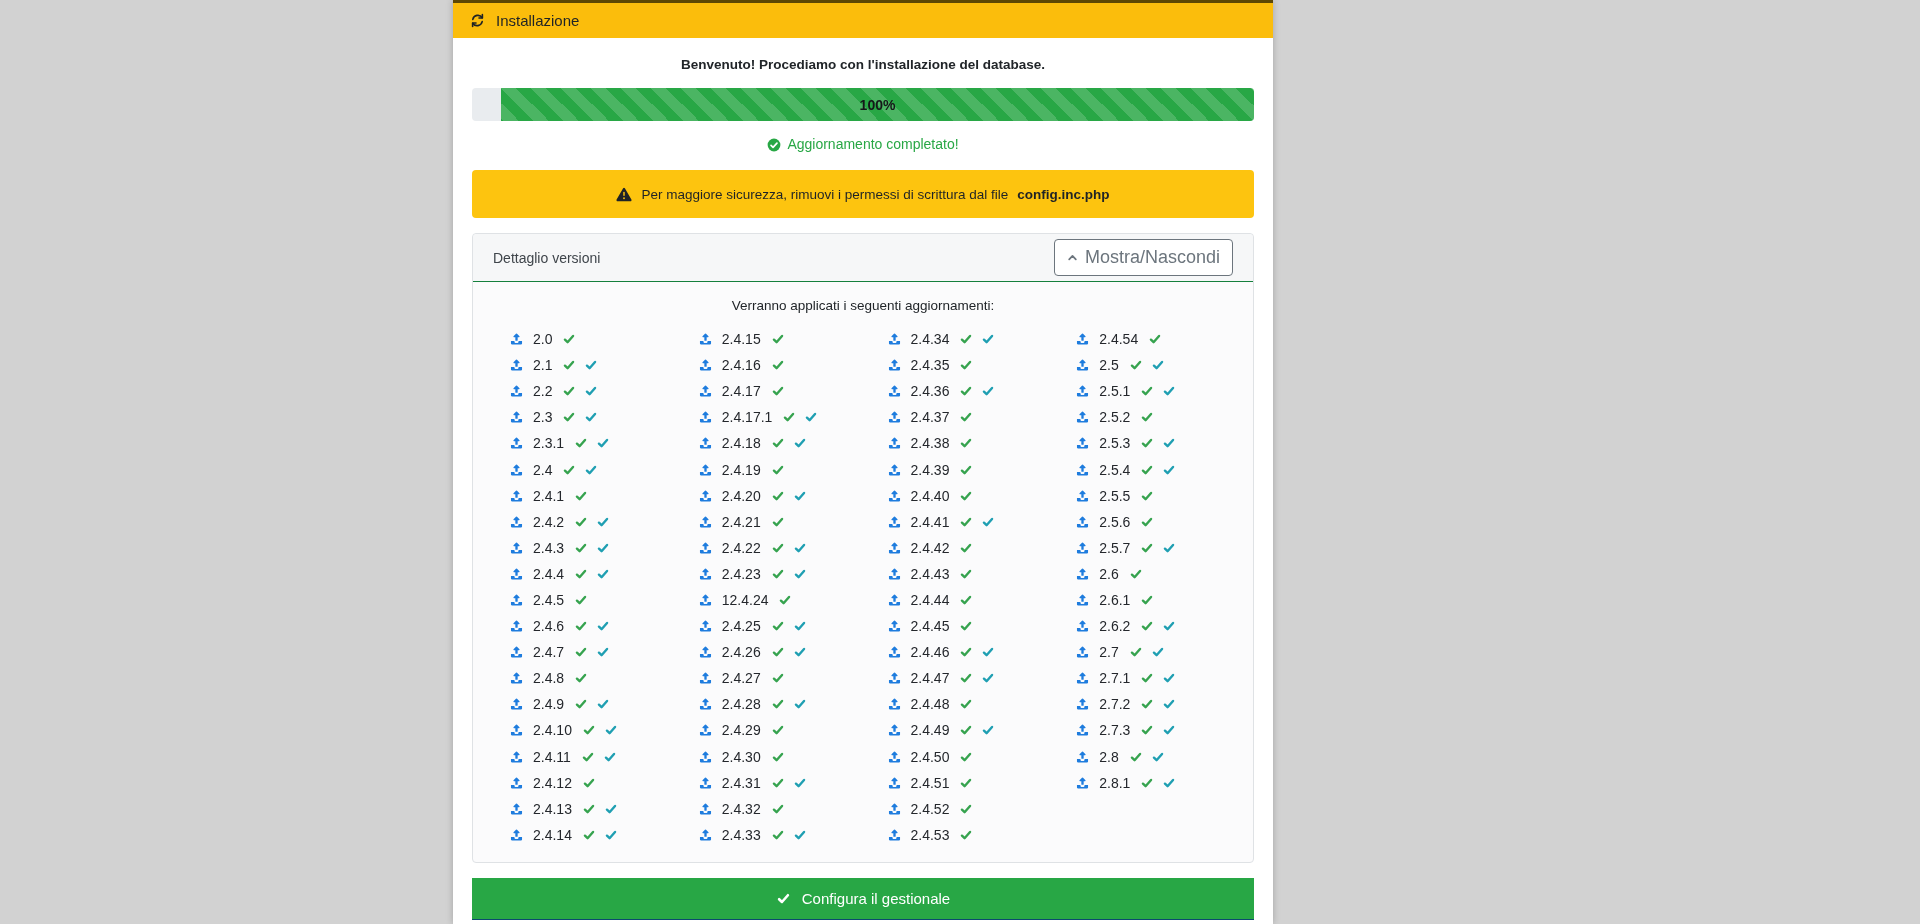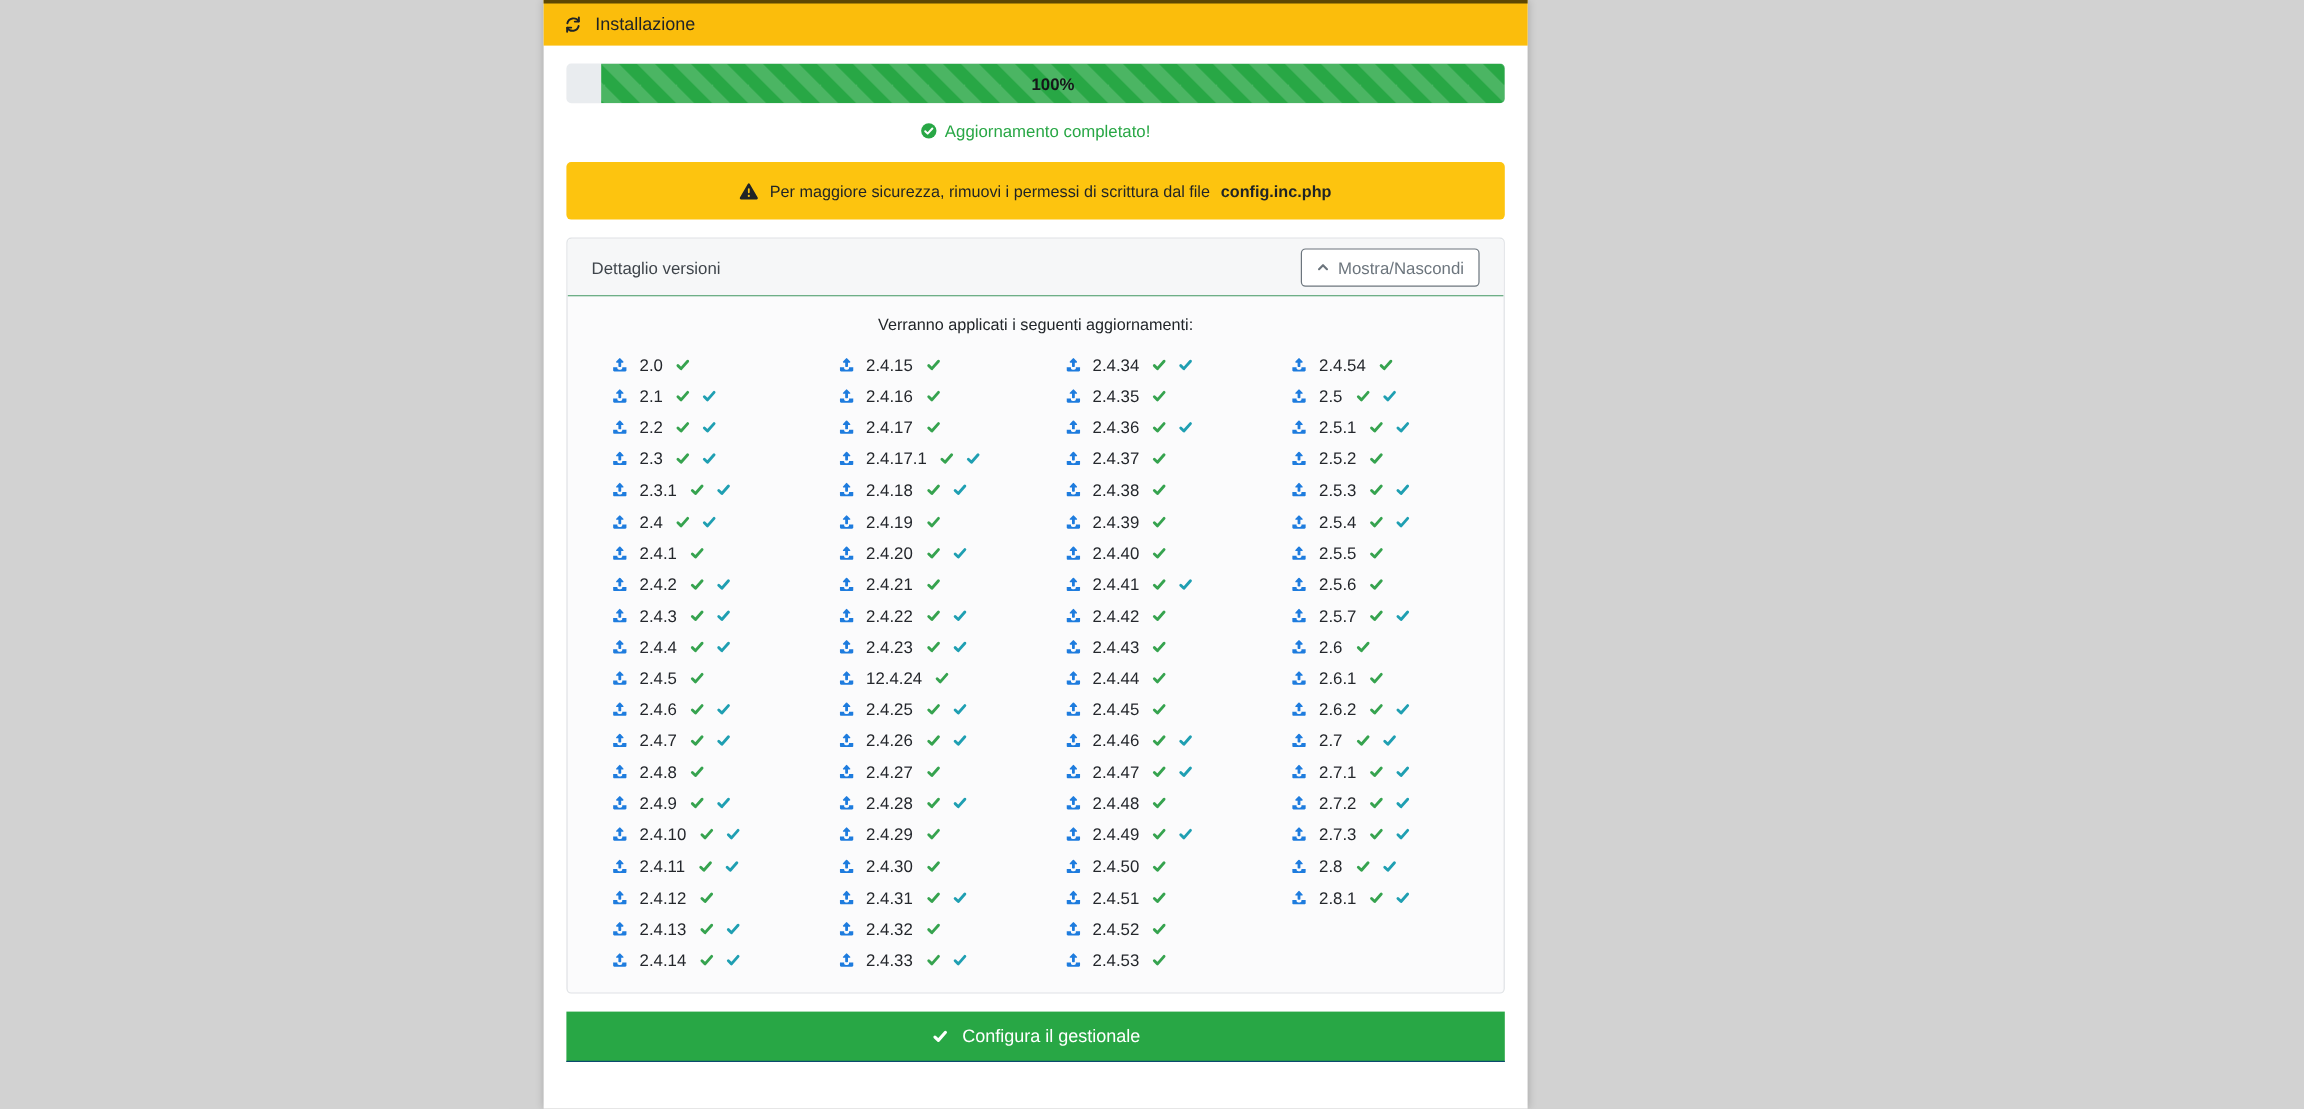--- a/index.html
+++ b/index.html
@@ -36,21 +36,21 @@
   .progress-bar {
     height:100%;
     background-color: var(--green, #28a745);
     background-image: linear-gradient(45deg, rgba(255,255,255,.16) 25%, transparent 25%, transparent 50%, rgba(255,255,255,.16) 50%, rgba(255,255,255,.16) 75%, transparent 75%, transparent);
     background-size:30px 30px;
     display:flex; align-items:center; justify-content:center;
     color:#151719; font-weight:bold; font-size:14px;
   }
 
   .status-line {
-    display:flex; align-items:center; justify-content:center; gap:6px;
+    display:flex; align-items:flex-end; justify-content:center; gap:6px;
     color: var(--green, #28a745); font-size:14px; margin-bottom:18px;
   }
   .i-check-circle { width:14px; height:14px; color:var(--green,#28a745); }
 
   .alert-warning {
     background: var(--alert-yellow, #fdc40f);
     border-radius:4px; height:48px; flex:0 0 48px;
     display:flex; align-items:center; justify-content:center; gap:9px;
     font-size:13.5px; color:#1f2326; margin-bottom:15px;
   }
@@ -64,21 +64,21 @@
   .panel-header {
     background:#f6f7f8; border-bottom:1px solid #15803d;
     border-radius:4px 4px 0 0;
     height:48px; padding:0 20px;
     display:flex; align-items:center; justify-content:space-between;
   }
   .panel-title { font-size:14px; color:#3f454b; }
   .toggle-btn {
     display:flex; align-items:center; gap:7px;
     background:#ffffff; border:1px solid #6c757d; border-radius:4px;
-    padding:7px 12px; font-size:14px; color:#6c757d;
+    padding:7px 12px; font-size:18px; color:#6c757d;
     font-family:inherit; cursor:pointer;
   }
   .i-chevron { width:11px; height:11px; color:#6c757d; }
 
   .panel-body { padding:16px 20px 14px; }
   .grid-intro { text-align:center; font-size:13.5px; line-height:16px; margin:0 0 12px; }
 
   .versions-grid {
     display:grid; grid-template-columns:repeat(4, 1fr);
     padding-left:16px;
@@ -118,20 +118,21 @@
           <path d="M19.5 13.8 A 8.3 8.3 0 0 1 4.4 16.4"></path>
           <path d="M19.8 2.6 v 5.4 h -5.4"></path>
           <path d="M4.2 21.4 v -5.4 h 5.4"></path>
         </svg>
       </span>
     <span>Installazione</span>
   </div>
 
   <div class="card-body">
 
+    <div class="welcome">Benvenuto! Procediamo con l'installazione del database.</div>
 
     <div class="progress">
       <div class="progress-bar" style="width: 100%;">
         <span>100%</span>
       </div>
     </div>
 
     <div class="status-line">
       <span class="icn i-check-circle">
           <svg viewBox="0 0 16 16">

